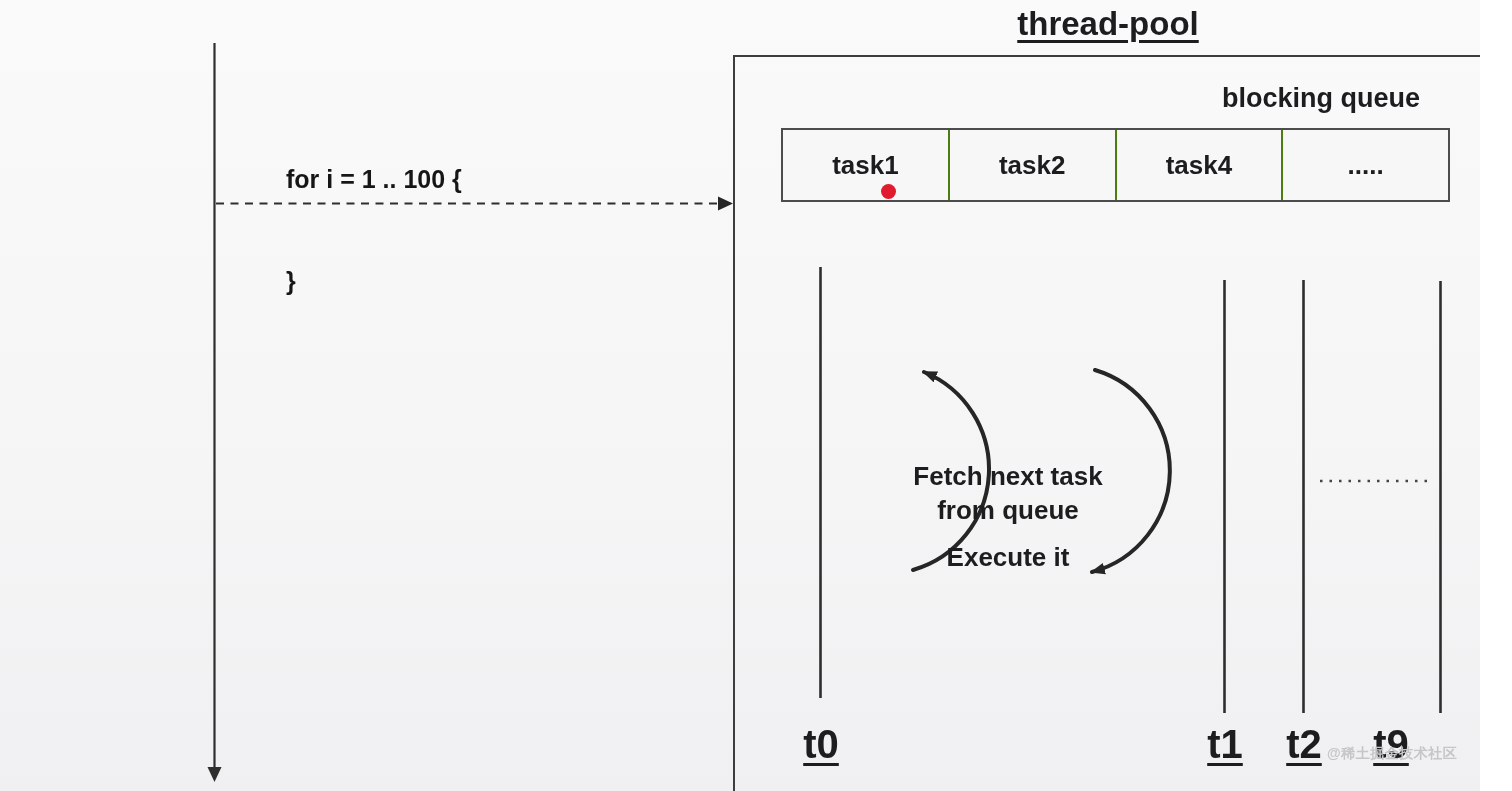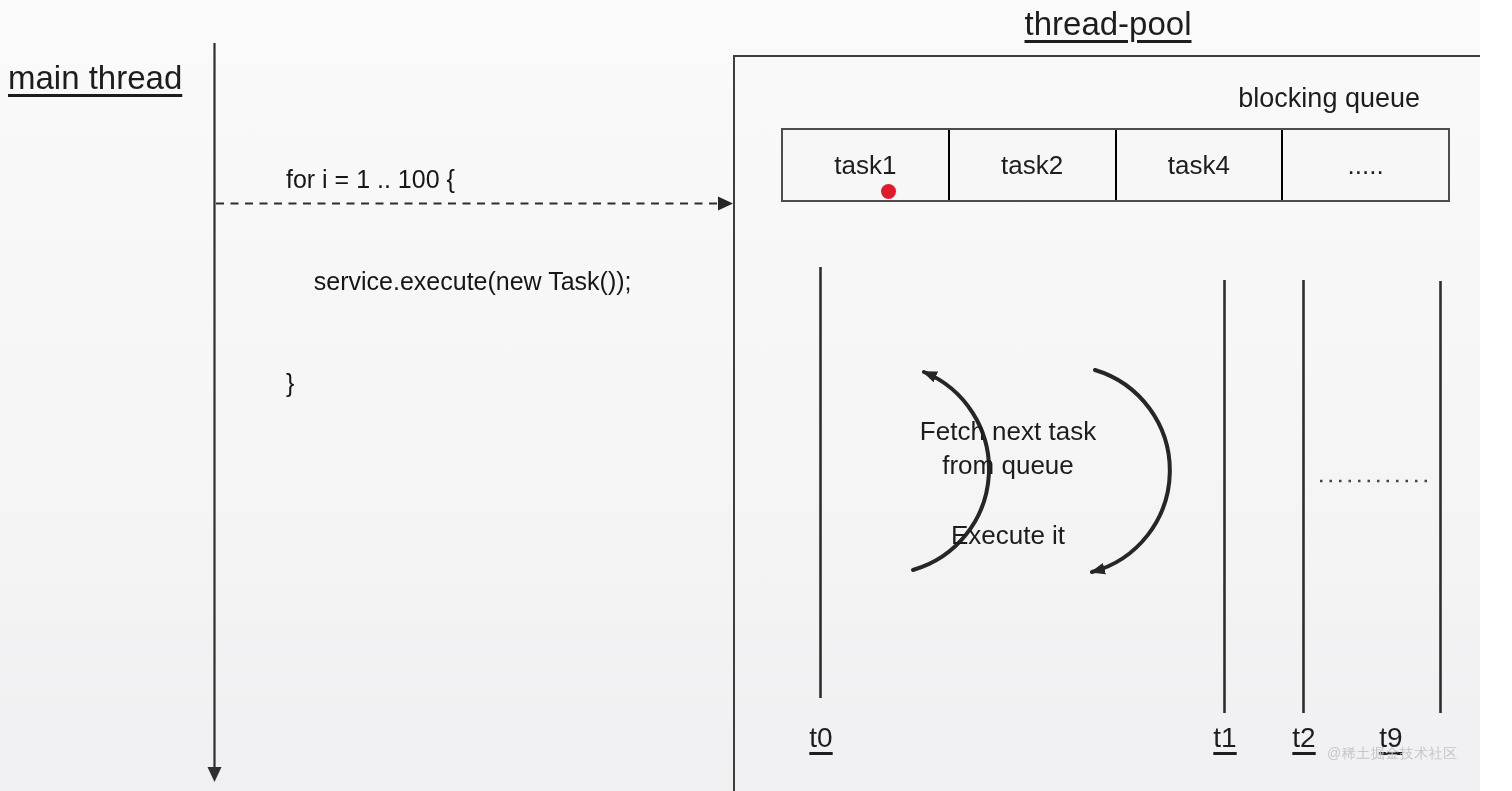--- a/index.html
+++ b/index.html
@@ -4,20 +4,21 @@
 <style>
   html, body { margin: 0; padding: 0; }
   #root {
     position: relative;
     width: 1480px;
     height: 791px;
     overflow: hidden;
     background: linear-gradient(180deg, #fafafa 0%, #f5f5f6 60%, #f0f0f2 100%);
     font-family: "Liberation Sans", "DejaVu Sans", sans-serif;
     color: #1d1d1f;
+    font-weight: bold;
   }
   .abs { position: absolute; }
   .ul { text-decoration: underline; text-decoration-thickness: 2.5px; text-underline-offset: 5px; }
   #pool-box {
     left: 733px; top: 55px; width: 775px; height: 762px;
     border: 2px solid #3d3d3d; box-sizing: border-box;
     background: transparent;
   }
   #pool-title {
     left: 1108px; top: 5px; transform: translateX(-50%);
@@ -33,34 +34,34 @@
   #blocking-queue-label {
     right: 60px; top: 83px; font-size: 27px; white-space: nowrap; margin-left: 40px;
   }
   #queue-table {
     left: 781px; top: 128px; width: 669px; height: 74px;
     display: flex; border: 2px solid #4c4c4c; box-sizing: border-box;
     background: #f7f7f8;
   }
   .queue-cell {
     flex: 1; display: flex; align-items: center; justify-content: center;
-    font-size: 26px; border-right: 2px solid #000000;
+    font-size: 26px; border-right: 2px solid #4d7c0f;
   }
   .queue-cell:last-child { border-right: none; }
   #task-marker-dot {
     left: 881px; top: 184px; width: 15px; height: 15px;
     border-radius: 50%; background: #e01b2e;
   }
-  .loop-text { width: 300px; left: 858px; text-align: center; font-size: 26px; }
+  .loop-text { width: 300px; left: 858px; text-align: center; font-size: 26px; margin-top: 45px; }
   #loop-line1 { top: 416px; }
   #loop-line2 { top: 450px; }
-  #loop-line3 { top: 520px; }
+  #loop-line3 { top: 497px; }
   .t-label {
     top: 722px; transform: translateX(-50%);
-    font-size: 28px; white-space: nowrap;
+    font-size: 40px; white-space: nowrap;
   }
   #t-label-0 { left: 821px; }
   #t-label-1 { left: 1225px; }
   #t-label-2 { left: 1304px; }
   #t-label-3 { left: 1391px; }
   #watermark {
     left: 1327px; top: 745px; font-size: 14px; letter-spacing: 0.5px;
     color: #c6c6c8; white-space: nowrap;
   }
   #diagram-svg { left: 0; top: 0; pointer-events: none; }
@@ -91,25 +92,23 @@
     <line x1="1440.5" y1="281" x2="1440.5" y2="713" stroke="#2e2e2e" stroke-width="2.6"></line>
 
     <line x1="1320" y1="481" x2="1430" y2="481" stroke="#444444" stroke-width="2.5" stroke-dasharray="2.5 7"></line>
 
     <path d="M 913 570 A 105 105 0 0 0 924 372" fill="none" stroke="#262626" stroke-width="4" stroke-linecap="round" marker-end="url(#arrowhead)"></path>
     <path d="M 1095 370 A 105 105 0 0 1 1092 572" fill="none" stroke="#262626" stroke-width="4" stroke-linecap="round" marker-end="url(#arrowhead)"></path>
   </svg>
 
   <div class="abs ul" id="pool-title">thread-pool</div>
 
-  <div class="abs ul" id="main-thread-label">main thread</div>
 
   <div class="abs" id="code-block">
     <div>for i = 1 .. 100 {</div>
-    <div>    service.execute(new Task());</div>
     <div>}</div>
   </div>
 
   <div class="abs" id="blocking-queue-label">blocking queue</div>
 
   <div class="abs" id="queue-table">
     <div class="queue-cell">task1</div>
     <div class="queue-cell">task2</div>
     <div class="queue-cell">task4</div>
     <div class="queue-cell">.....</div>

